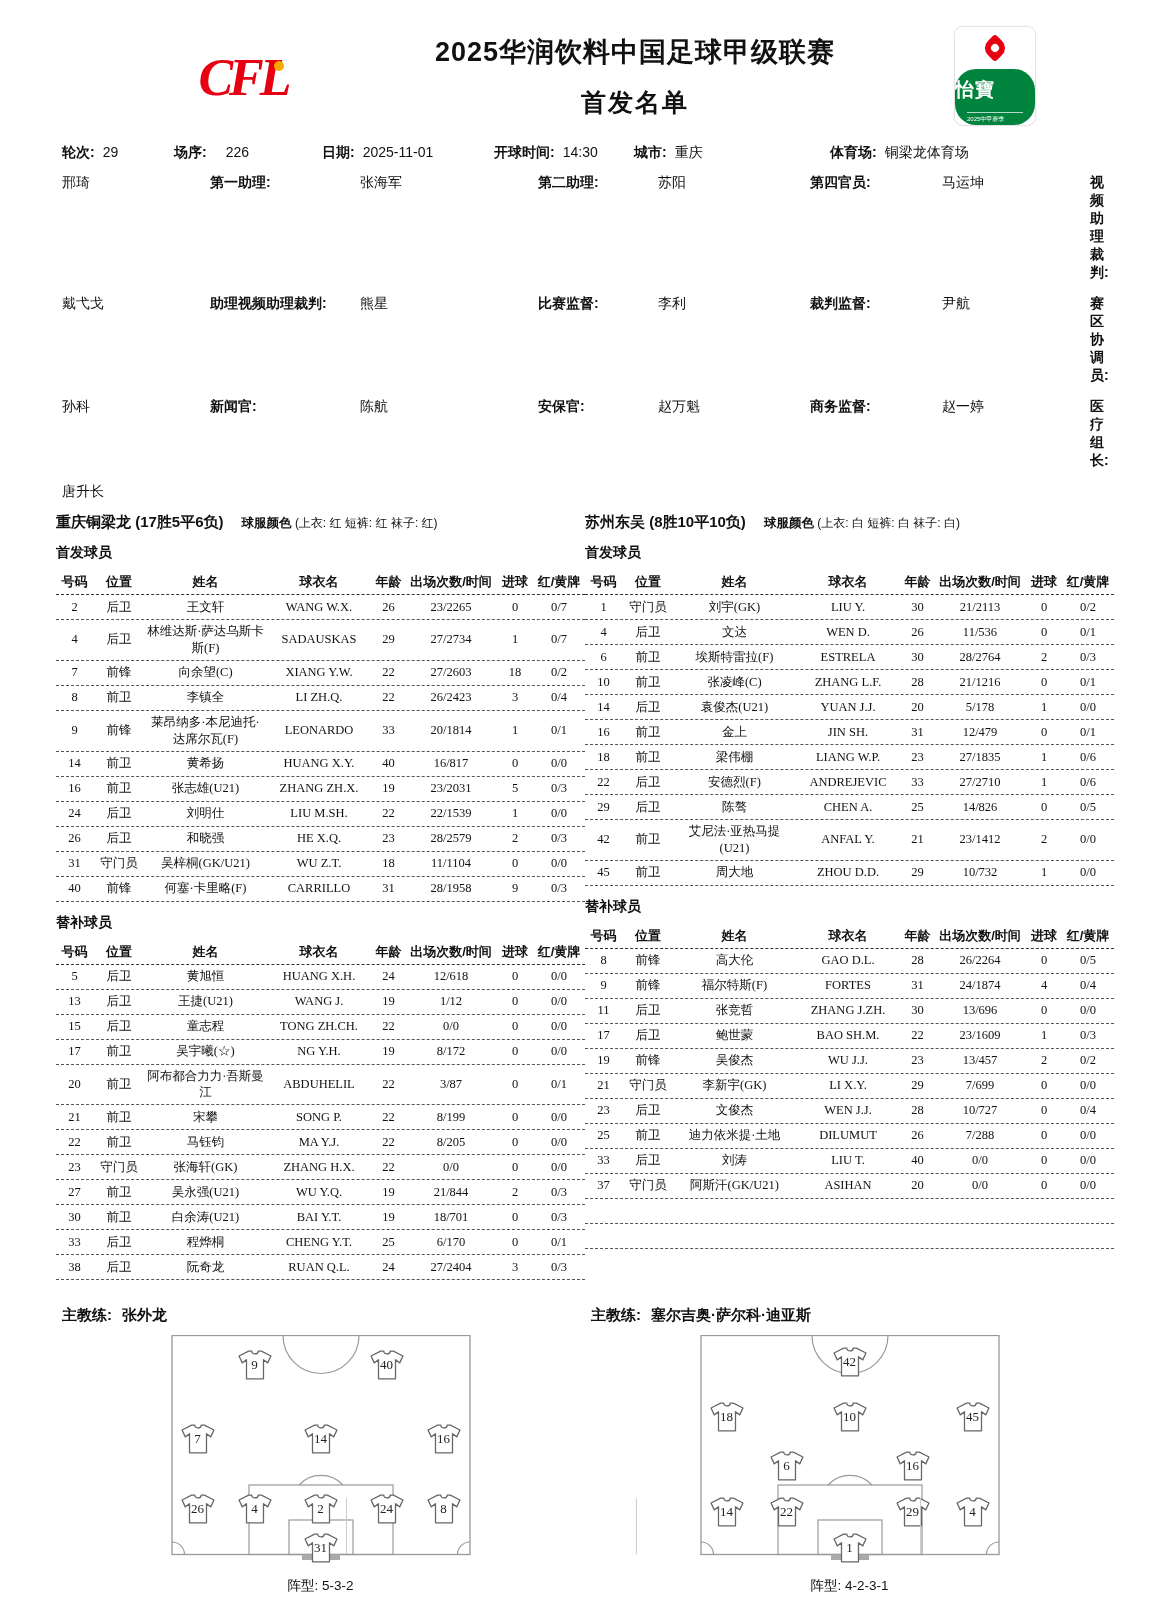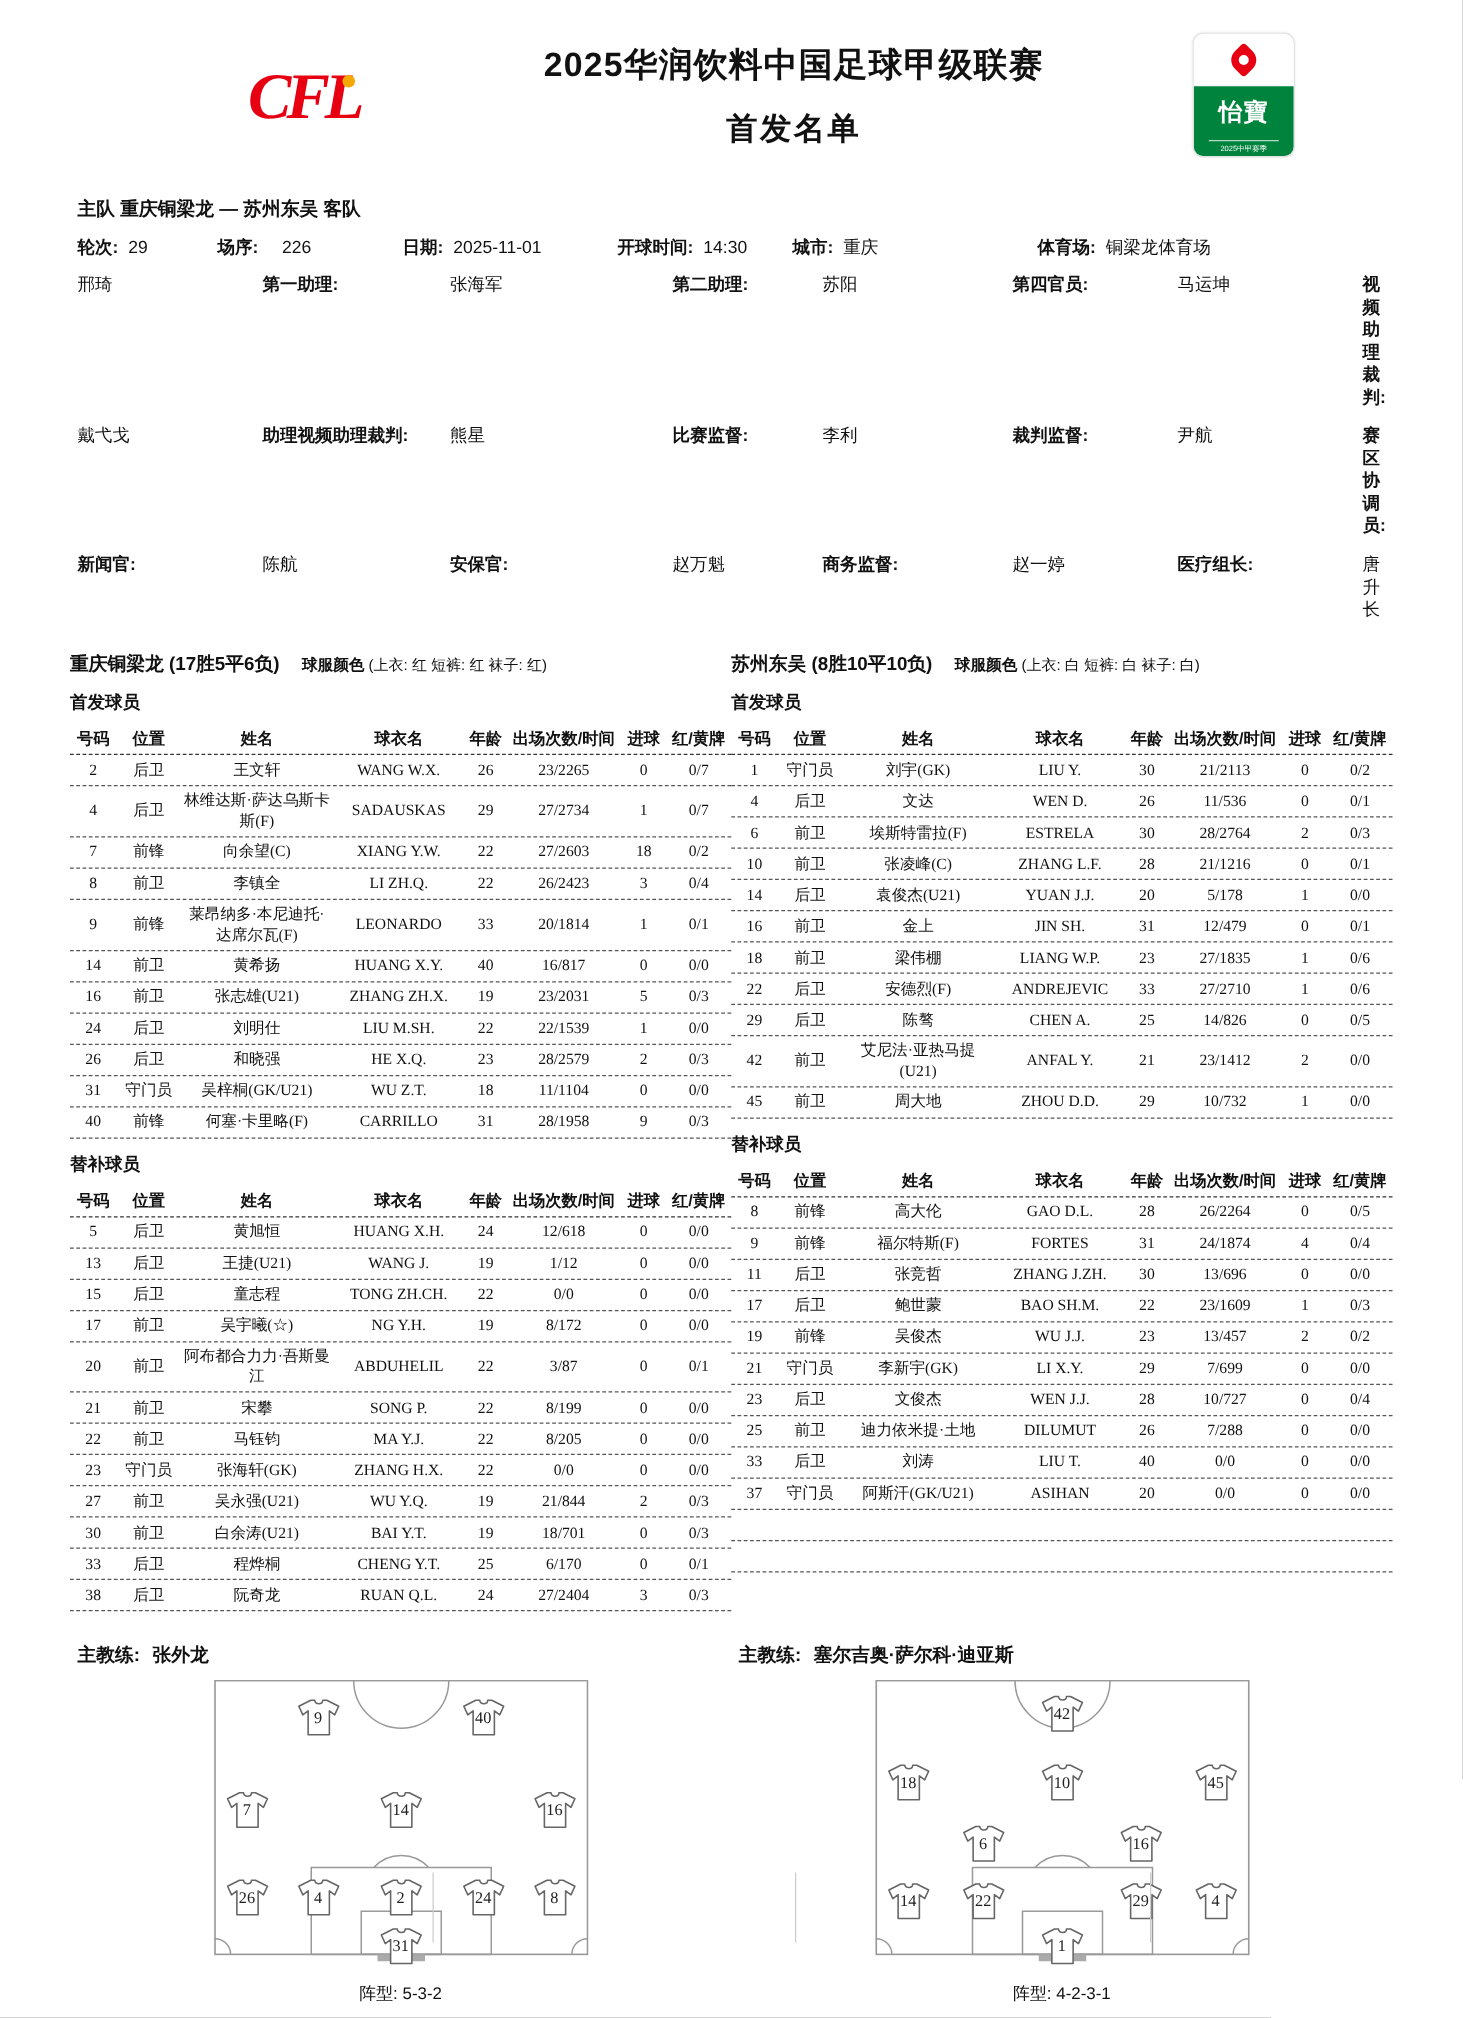--- a/index.html
+++ b/index.html
@@ -15,21 +15,21 @@
   .cfl-logo .dot { display:inline-block; width:10px; height:10px; border-radius:50%;
                    background:#f5a800; margin-left:-14px; vertical-align:24px;}
   .titles { flex:1; text-align:center; padding-top:8px; }
   .title1 { font-size:27px; font-weight:bold; letter-spacing:1px; }
   .title2 { font-size:25px; font-weight:bold; margin-top:16px; letter-spacing:2px; }
   .badge { width:82px; height:100px; margin-right:78px; border:1px solid #e3e3e3; border-radius:9px;
            overflow:hidden; display:flex; flex-direction:column; box-shadow:0 0 2px rgba(0,0,0,.08); }
   .badge-top { height:42px; background:#fff; display:flex; align-items:center; justify-content:center; }
   .badge-drop { width:20px; height:20px; background:#e60012; transform:rotate(45deg); border-radius:3px 10px 3px 10px; position:relative;}
   .badge-drop:after { content:""; position:absolute; left:6px; top:6px; width:8px; height:8px; border-radius:50%; background:#fff;}
-  .badge-bot { flex:1; background:#00843d; color:#fff; text-align:center; padding-top:8px; }
+  .badge-bot { flex:1; background:#00843d; color:#fff; padding-top:8px;border-radius:21px; }
   .badge-brand { font-size:19px; font-weight:bold; font-family:"Liberation Serif", serif; letter-spacing:1px;}
   .badge-season { font-size:6px; margin-top:9px; border-top:1px solid rgba(255,255,255,.7);
                   width:56px; margin-left:auto; margin-right:auto; padding-top:2px; }
 
   
   .matchup { font-size:15px; font-weight:bold; margin:14px 0 12px 6px; }
   .minfo { display:flex; font-size:14px; margin-left:6px; margin-bottom:4px; }
   .minfo .pair { display:flex; gap:8px; }
   .minfo .pair:nth-child(1){ width:112px;} .minfo .pair:nth-child(2){ width:148px;gap:19px;}
   .minfo .pair:nth-child(3){ width:172px;} .minfo .pair:nth-child(4){ width:140px;}
@@ -90,21 +90,20 @@
       <div class="badge-top">
           <div class="badge-drop"></div>
         </div>
       <div class="badge-bot">
         <div class="badge-brand">怡寶</div>
         <div class="badge-season">2025中甲赛季</div>
       </div>
     </div>
   </div>
 
-  <div class="matchup">主队 重庆铜梁龙 — 苏州东吴 客队</div>
   <div class="minfo" id="matchinfo">
       <div class="pair">
         <span class="olabel">轮次:</span>
         <span>29</span>
       </div>
       <div class="pair">
         <span class="olabel">场序:</span>
         <span>226</span>
       </div>
       <div class="pair">
@@ -134,20 +133,21 @@
       <div>马运坤</div>
       <div class="olabel">视频助理裁判:</div>
       <div>戴弋戈</div>
       <div class="olabel">助理视频助理裁判:</div>
       <div>熊星</div>
       <div class="olabel">比赛监督:</div>
       <div>李利</div>
       <div class="olabel">裁判监督:</div>
       <div>尹航</div>
       <div class="olabel">赛区协调员:</div>
+      <div>孙科</div>
       <div class="olabel">新闻官:</div>
       <div>陈航</div>
       <div class="olabel">安保官:</div>
       <div>赵万魁</div>
       <div class="olabel">商务监督:</div>
       <div>赵一婷</div>
       <div class="olabel">医疗组长:</div>
       <div>唐升长</div>
       <div class="olabel"></div>
       <div></div>

